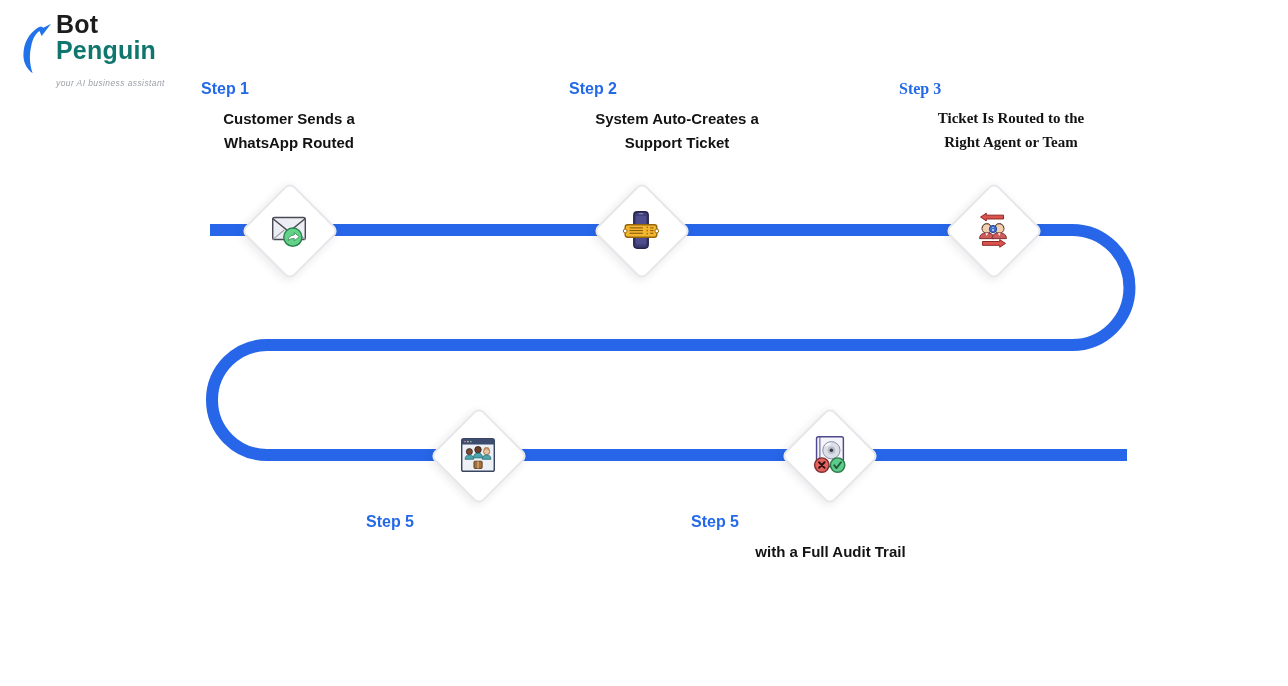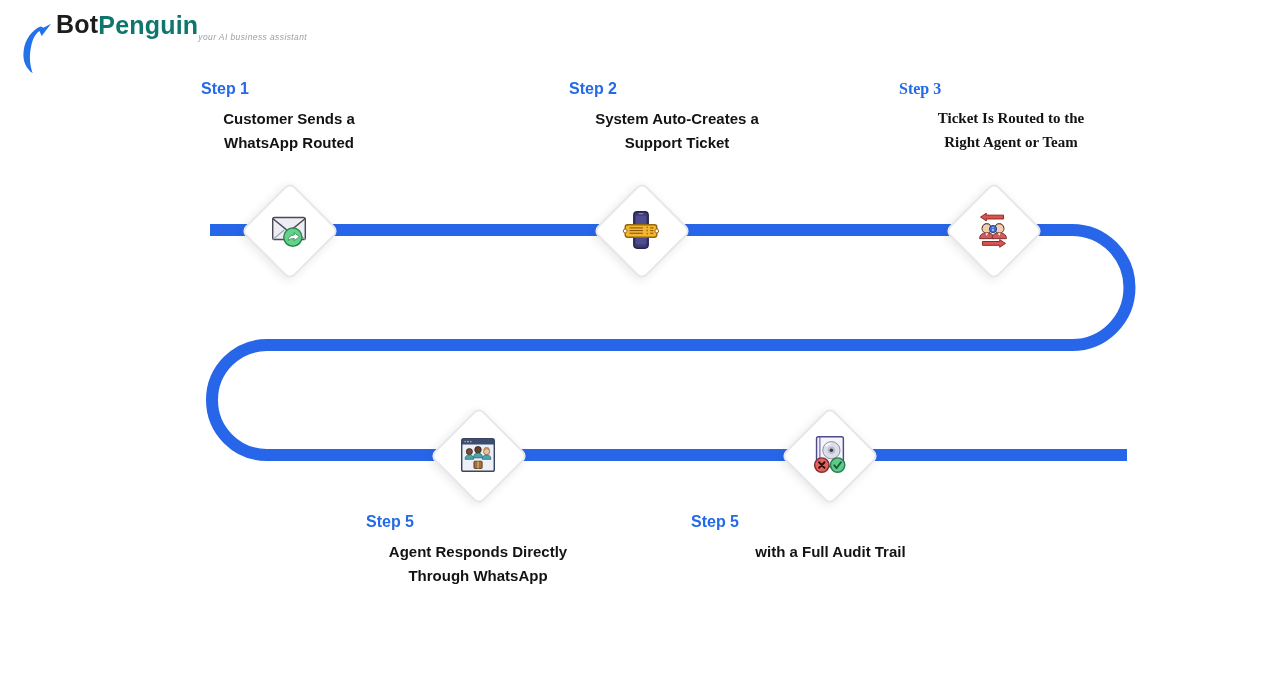--- a/index.html
+++ b/index.html
@@ -3,24 +3,24 @@
 <meta charset="utf-8">
 <style>
   html,body{margin:0;padding:0;}
   body{
     width:1288px;height:686px;background:#ffffff;position:relative;overflow:hidden;
     font-family:"Liberation Sans","DejaVu Sans",sans-serif;
   }
   
   .logo{position:absolute;left:16px;top:12px;display:flex;align-items:flex-start;z-index:4;}
   .logo-mark{width:36px;height:54px;margin-top:10px;}
-  .logo-text{margin-left:4px;display:flex;flex-direction:row;}
+  .logo-text{margin-left:4px;display:flex;flex-direction:column;}
   .logo-bot{font-size:25px;font-weight:800;color:#1c1c1c;line-height:25px;letter-spacing:.2px;}
   .logo-penguin{font-size:25px;font-weight:800;color:#0f766e;line-height:27px;letter-spacing:.2px;}
-  .logo-tag{font-size:8.5px;font-style:italic;color:#9aa0a6;margin-top:20px;letter-spacing:.4px;}
+  .logo-tag{font-size:8.5px;font-style:italic;color:#9aa0a6;margin-top:14px;letter-spacing:.4px;}
   
   #flow-svg{position:absolute;left:0;top:0;z-index:1;}
   
   .node{position:absolute;width:96px;height:96px;z-index:2;display:flex;align-items:center;justify-content:center;}
   .diamond{position:absolute;left:14px;top:14px;width:66px;height:66px;background:#ffffff;
     border:2px solid #e7e7eb;border-radius:7px;transform:rotate(45deg);
     box-shadow:0 3px 10px rgba(40,40,60,.10);}
   .node svg.icon{position:relative;z-index:1;}
   
   .step-block{position:absolute;z-index:3;}
@@ -145,24 +145,20 @@
 <div class="step-block" style="left:886px;top:80px;width:250px;font-family:Liberation Serif, serif;">
   <div class="step-label">Step 3</div>
   <div class="step-title">
     <div>Ticket Is Routed to the</div>
     <div>Right Agent or Team</div>
   </div>
 </div>
 
 <div class="step-block" style="left:353px;top:513px;width:250px;">
   <div class="step-label">Step 5</div>
-  <div class="step-title">
-    <div>Agent Responds Directly</div>
-    <div>Through WhatsApp</div>
-  </div>
 </div>
 
 <div class="step-block" style="left:678px;top:513px;width:305px;">
   <div class="step-label">Step 5</div>
   <div class="step-title">
     <div>with a Full Audit Trail</div>
   </div>
 </div>
 
 </body></html>

